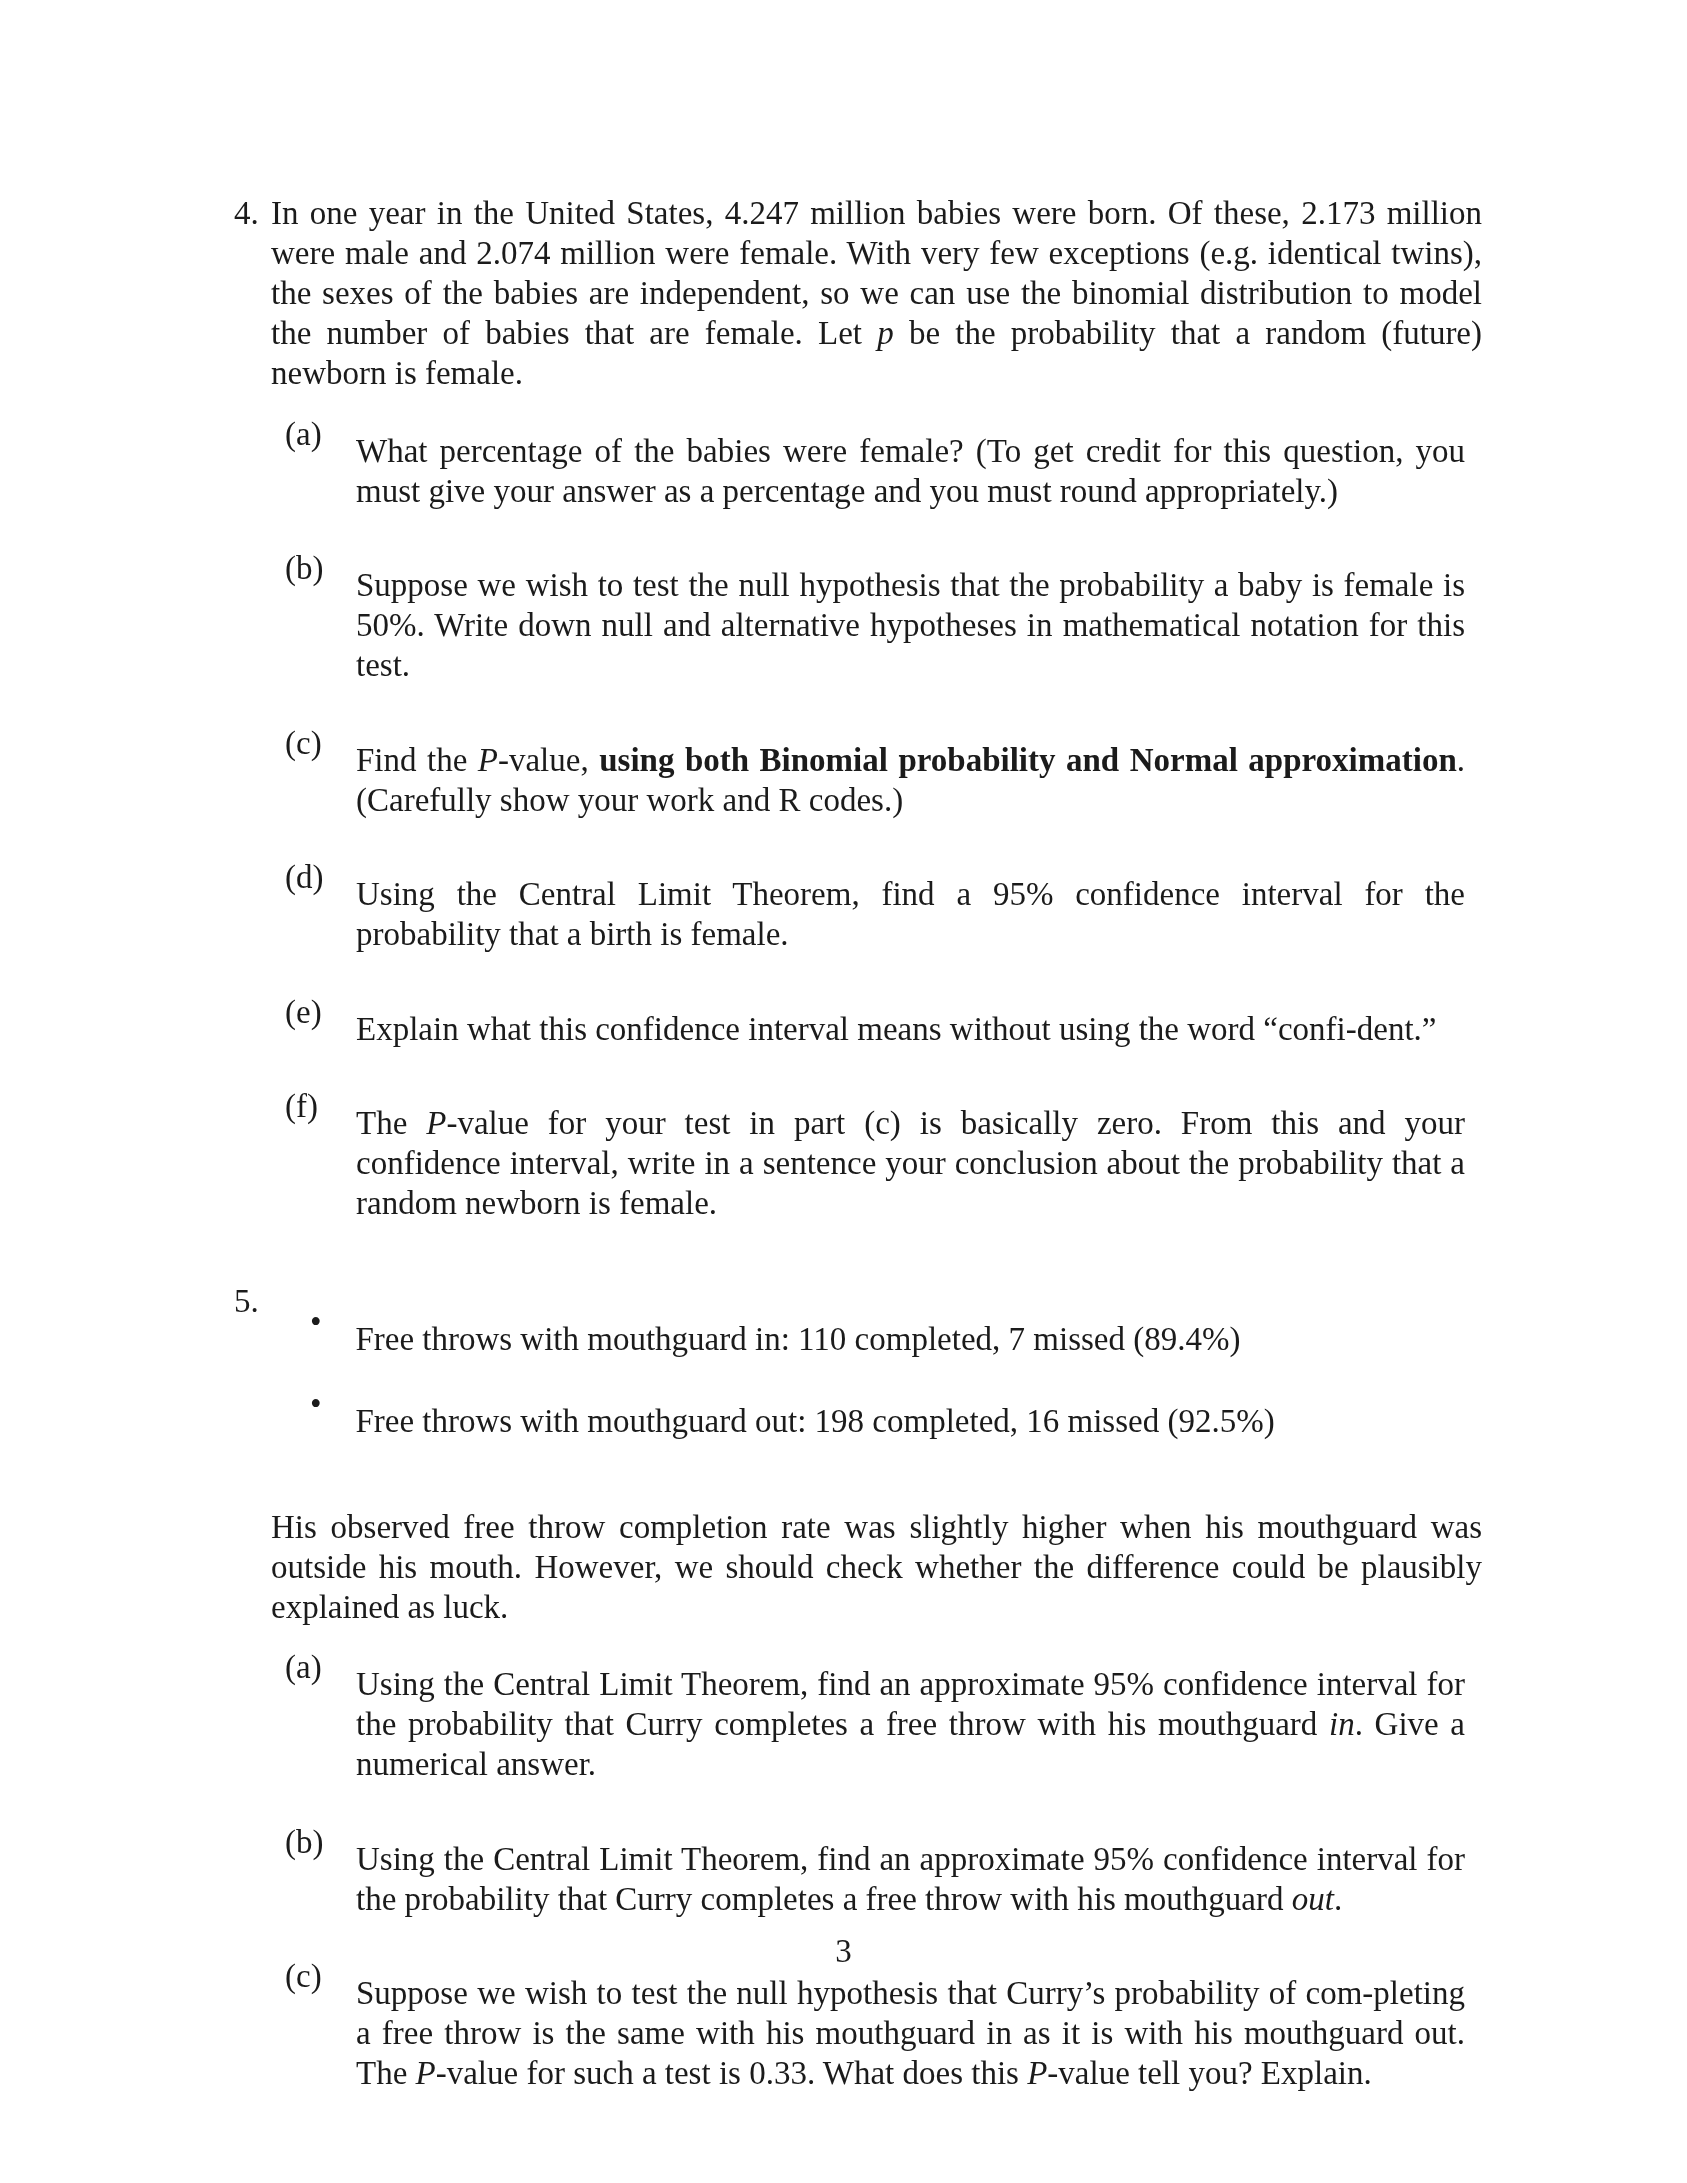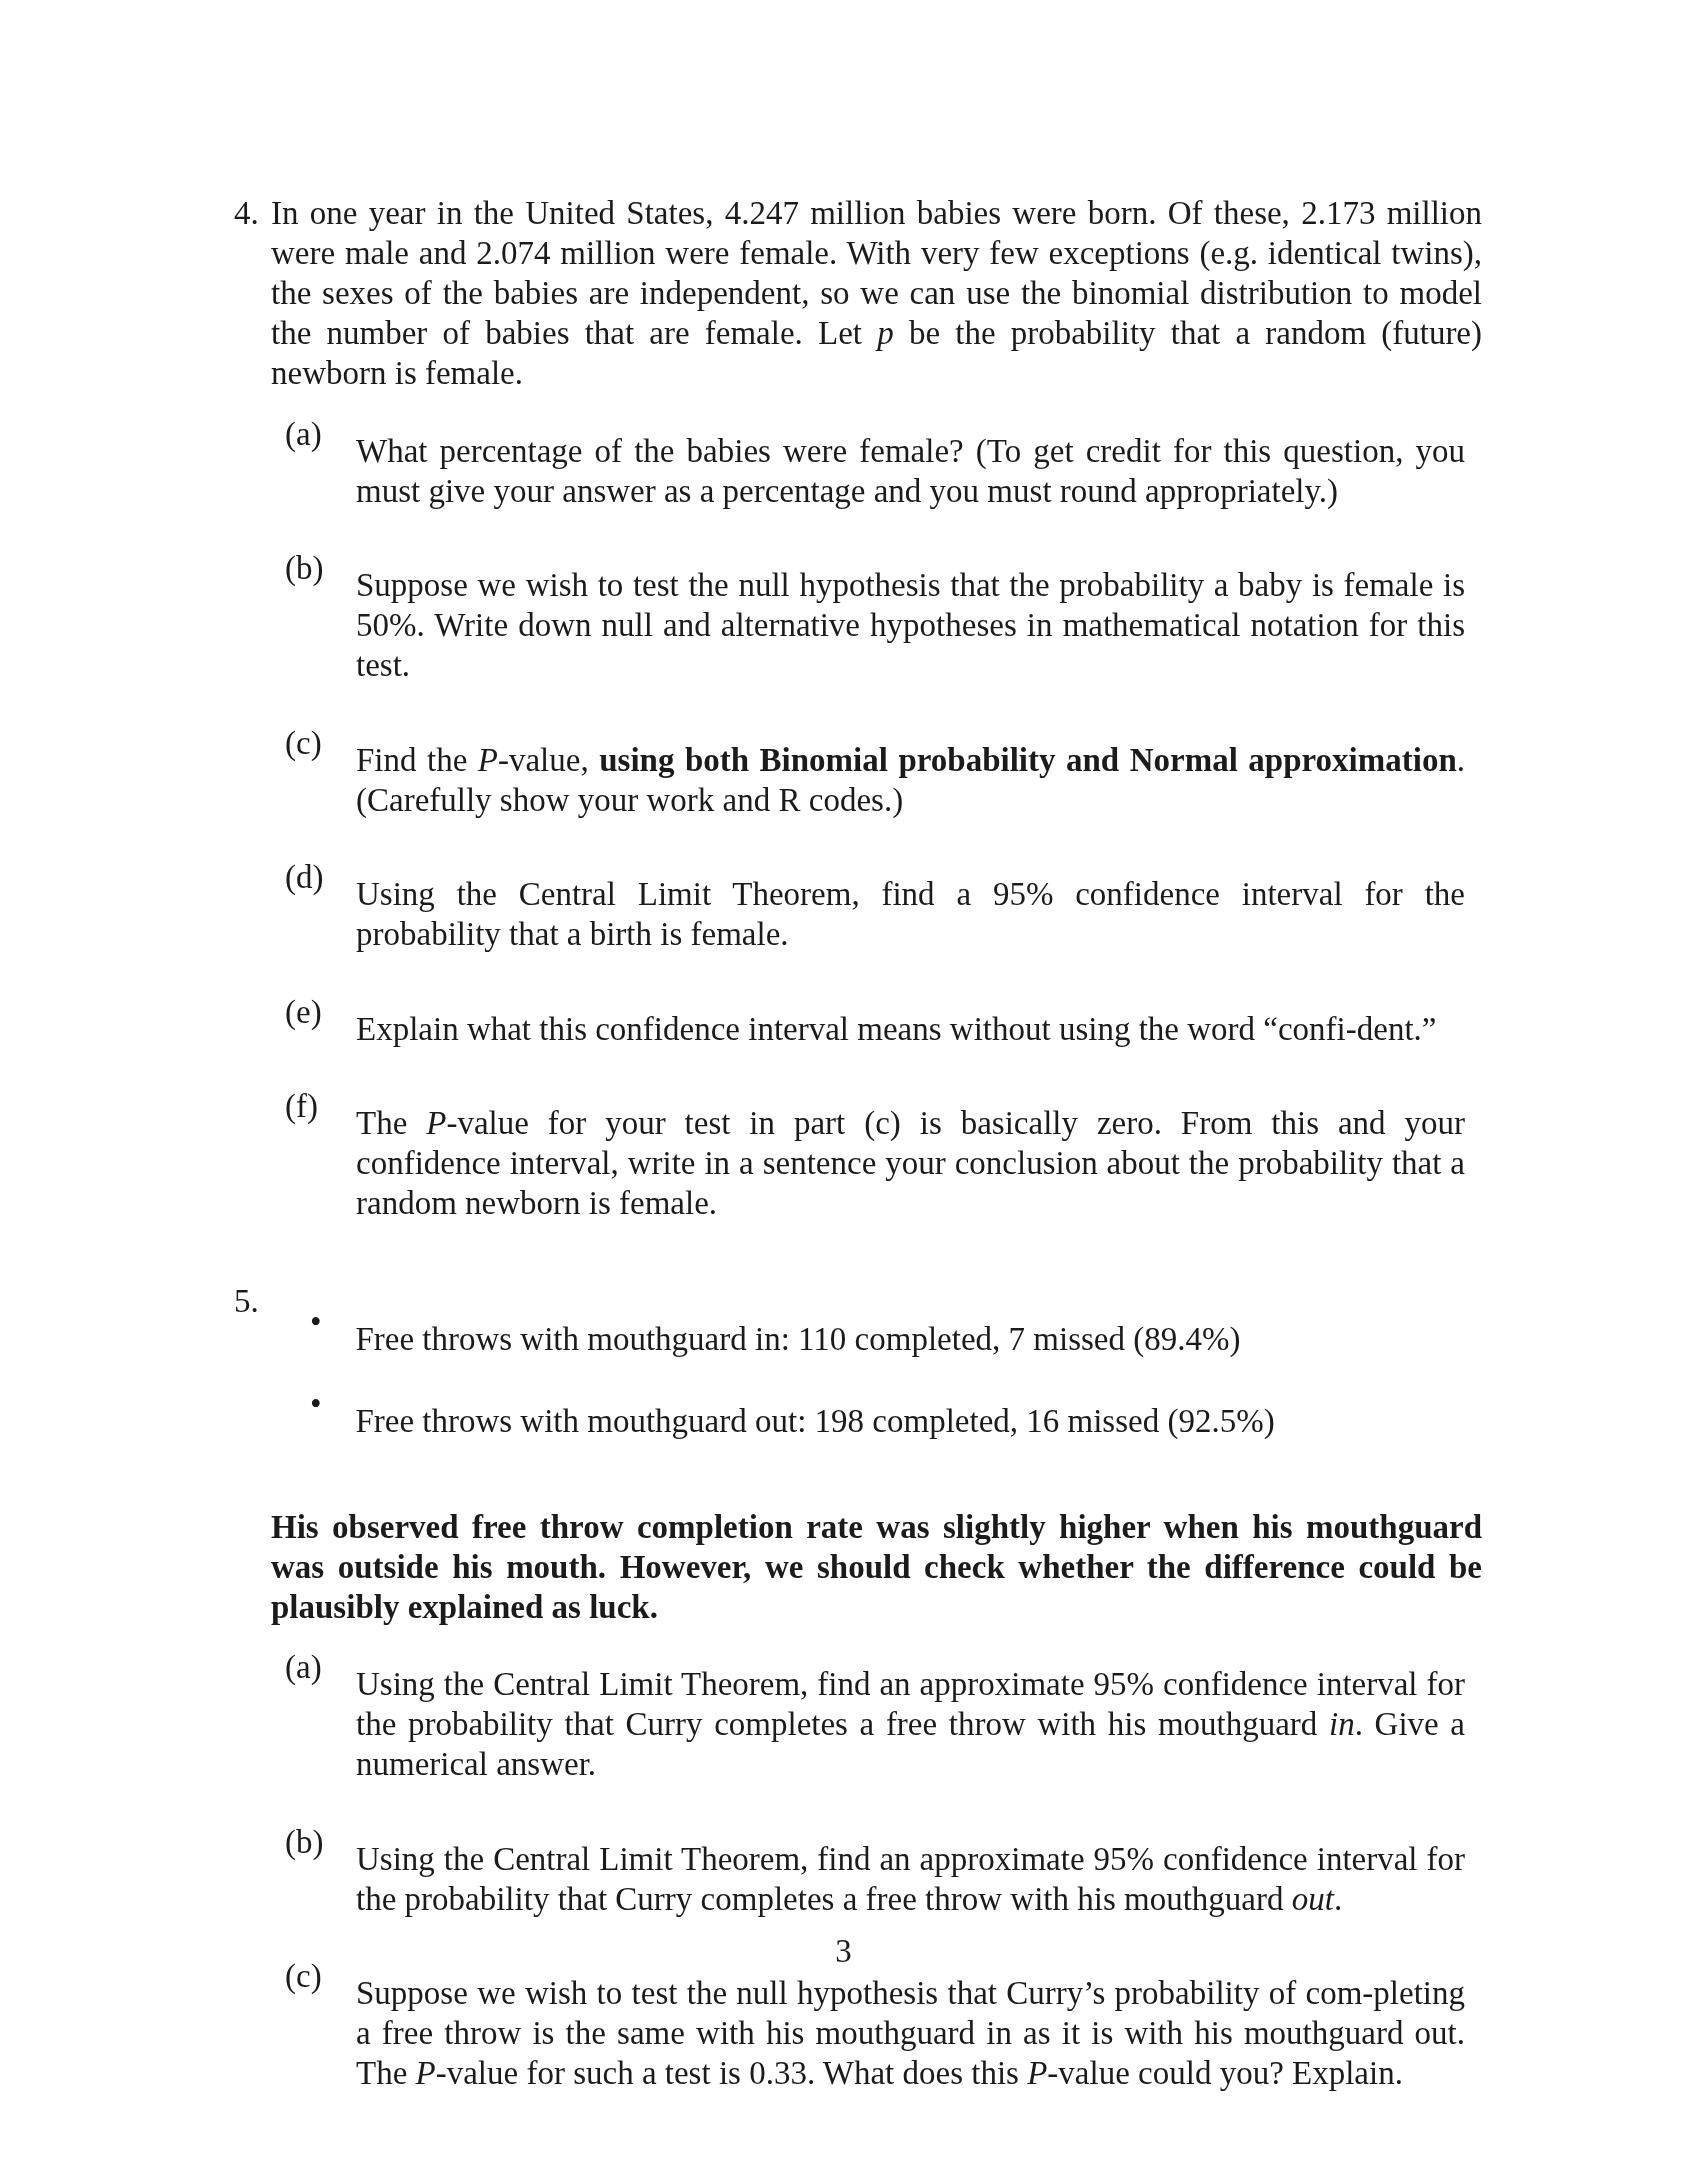--- a/index.html
+++ b/index.html
@@ -67,21 +67,20 @@
   }
   .bullet + .bullet {
     margin-top: 8px;
   }
   .bmark {
     flex: none;
     width: 28.4px;
   }
   .after-bullets {
     margin-top: 49px;
-    font-weight: bold;
   }
   .it { font-style: italic; }
   .bf { font-weight: bold; }
   .page-number {
     position: absolute;
     left: 0;
     top: 1931px;
     width: 100%;
     text-align: center;
   }
@@ -149,21 +148,21 @@
           <p class="ptext"><span>Using the Central Limit Theorem, find an approximate 95% confidence interval for the probability that Curry completes a free throw with his mouthguard </span><span class="it">in</span><span>. Give a numerical answer.</span></p>
         </div>
 
         <div class="subitem">
           <span class="plabel">(b)</span>
           <p class="ptext"><span>Using the Central Limit Theorem, find an approximate 95% confidence interval for the probability that Curry completes a free throw with his mouthguard </span><span class="it">out</span><span>.</span></p>
         </div>
 
         <div class="subitem">
           <span class="plabel">(c)</span>
-          <p class="ptext"><span>Suppose we wish to test the null hypothesis that Curry’s probability of com-pleting a free throw is the same with his mouthguard in as it is with his mouthguard out. The </span><span class="it">P</span><span>-value for such a test is 0.33. What does this </span><span class="it">P</span><span>-value could you? Explain.</span></p>
+          <p class="ptext"><span>Suppose we wish to test the null hypothesis that Curry’s probability of com-pleting a free throw is the same with his mouthguard in as it is with his mouthguard out. The </span><span class="it">P</span><span>-value for such a test is 0.33. What does this </span><span class="it">P</span><span>-value tell you? Explain.</span></p>
         </div>
       </div>
     </div>
 
   </div>
 
   <div class="page-number">3</div>
 </div>
 
 

